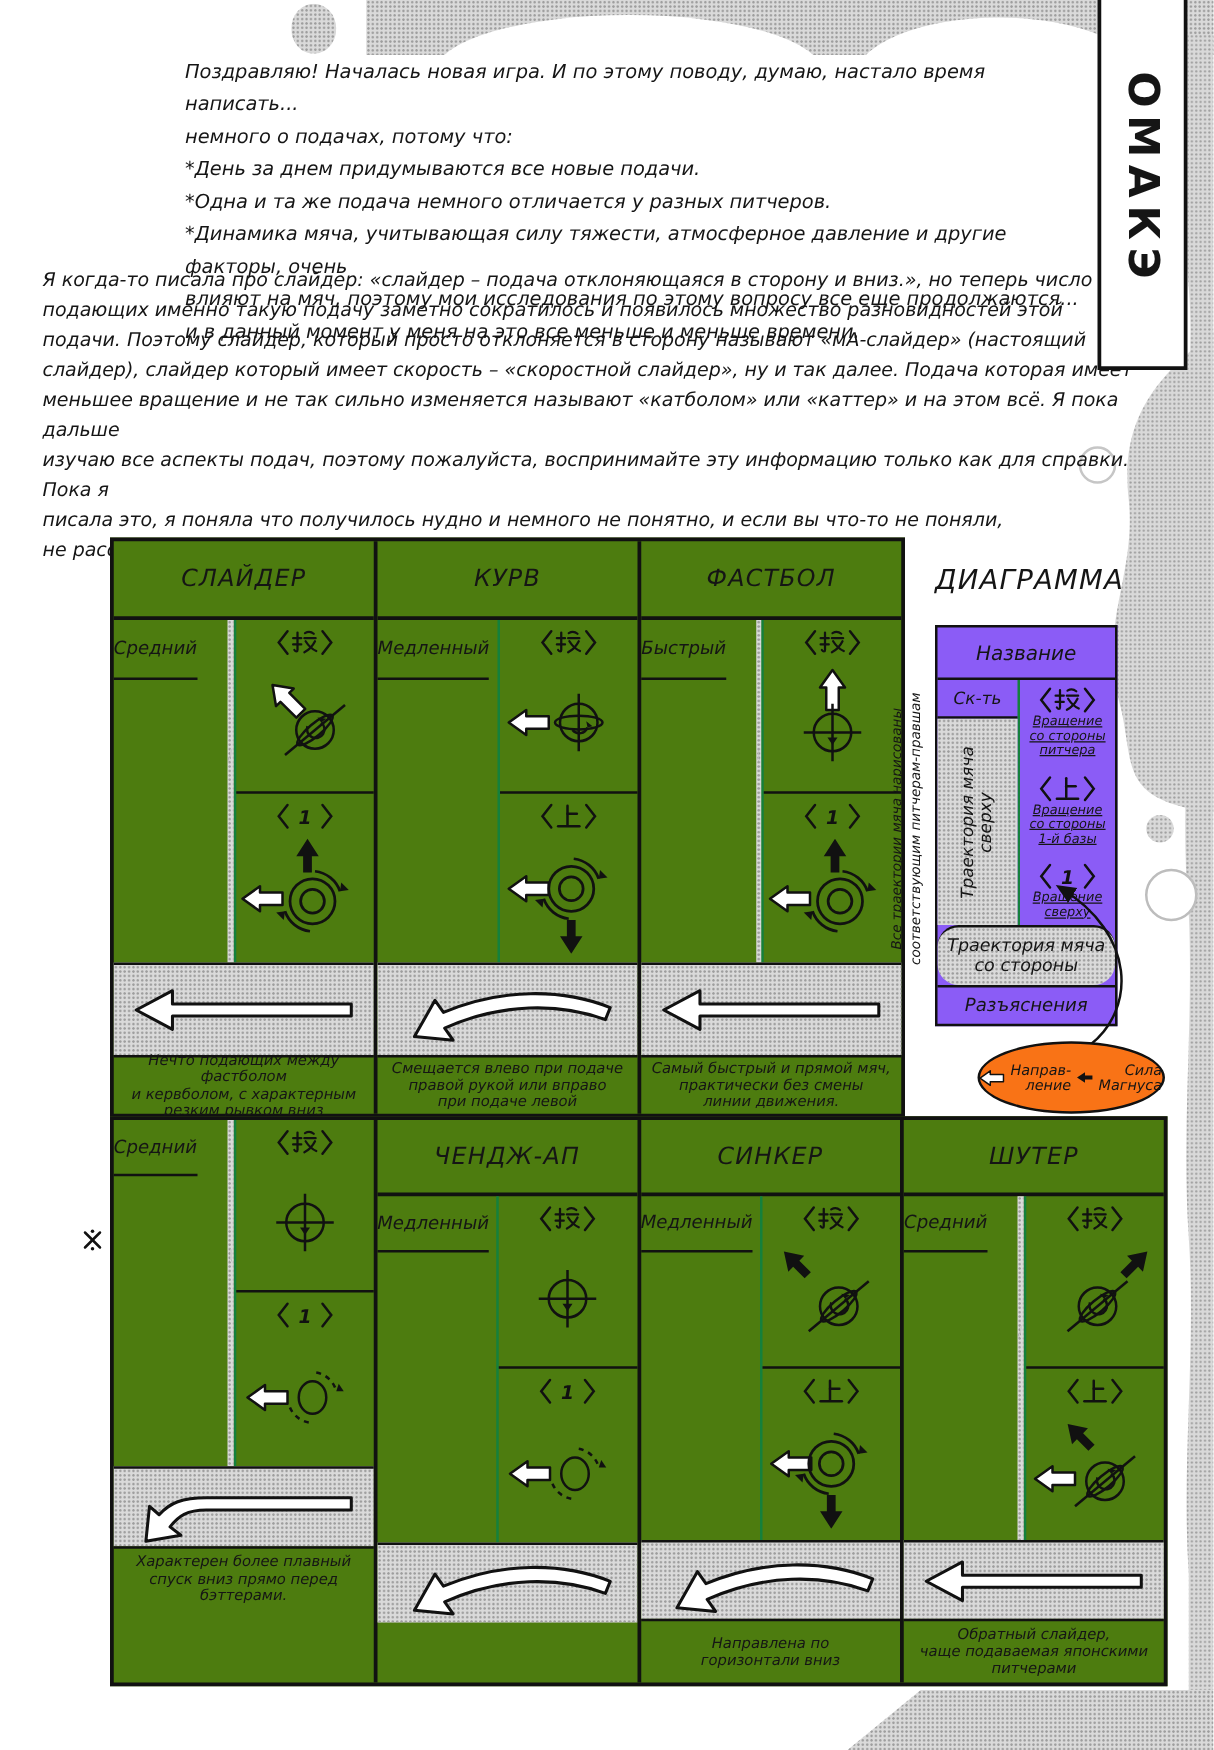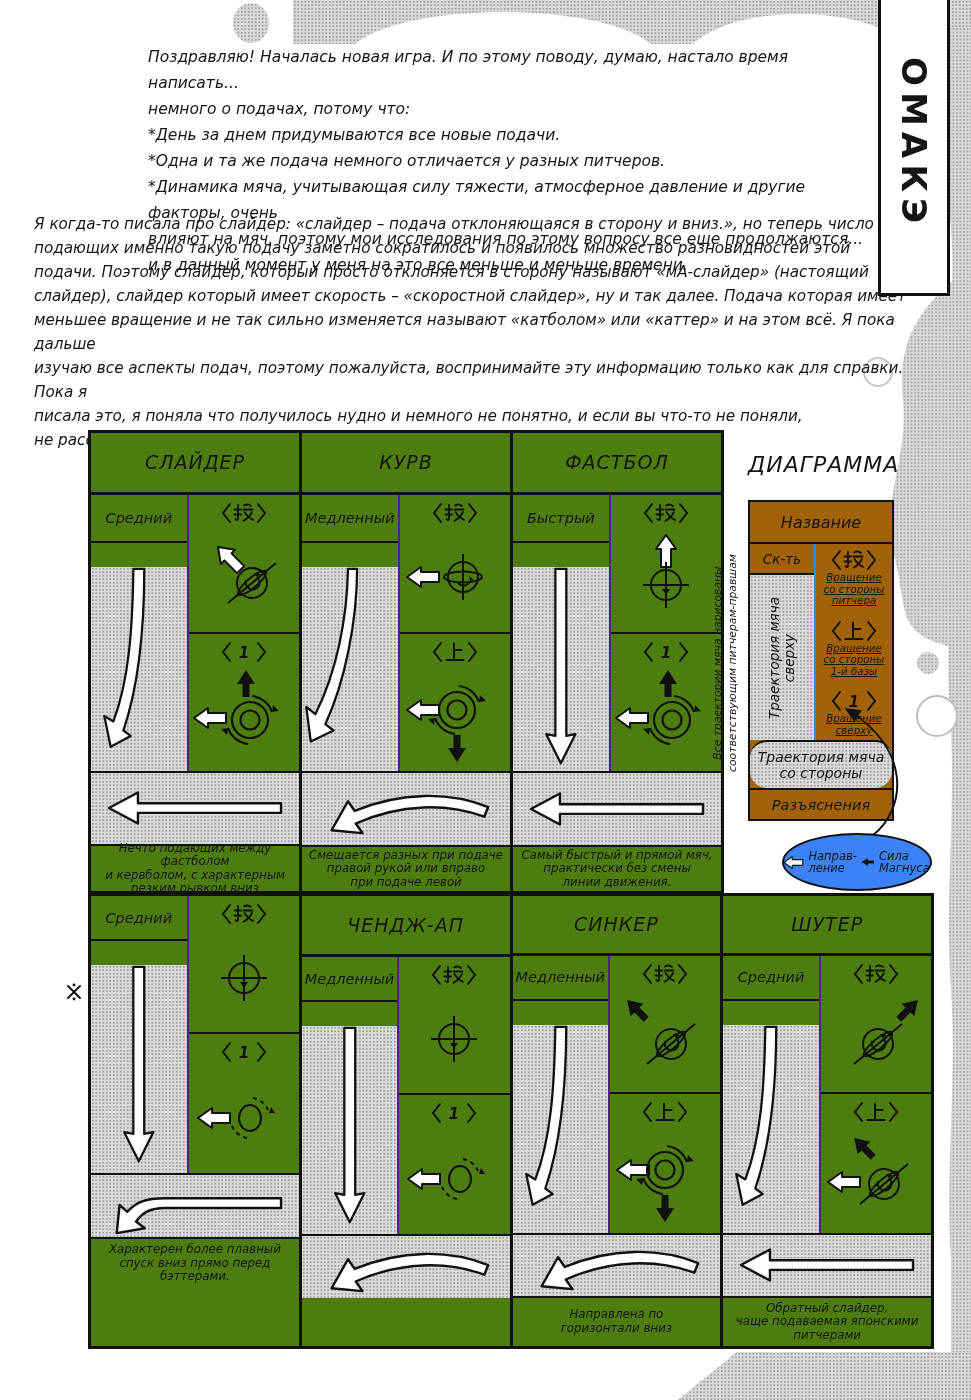--- a/index.html
+++ b/index.html
@@ -26,56 +26,56 @@
   
   .ptable{border:3px solid #111;background:#4d7c0f;display:flex;z-index:2;}
   .t1{left:88px;top:430px;width:630px;height:458px;}
   .t2{left:88px;top:893px;width:840px;height:450px;}
   .pcol{flex:1 1 0;display:flex;flex-direction:column;border-left:3px solid #111;min-width:0;}
   .pcol:first-child{border-left:none;}
   .phead{display:flex;align-items:center;justify-content:center;font-size:19px;letter-spacing:1px;border-bottom:3px solid #111;}
   .t1 .phead{height:60px;} .t2 .phead{height:58px;}
   .pbody{display:flex;}
   .t1 .pbody{height:276px;} .t2 .pbody{height:277px;}
-  .pleft{width:46%;display:flex;flex-direction:column;border-right:2px solid #4c1d95;gap:24px;}
+  .pleft{width:46%;display:flex;flex-direction:row;border-right:2px solid #15803d;gap:24px;}
   .pright{width:54%;display:flex;flex-direction:column;}
   .speed{display:flex;align-items:center;justify-content:center;font-size:14.5px;border-bottom:2px solid #111;}
   .t1 .speed{height:46px;} .t2 .speed{height:43px;}
   .trajcell{flex:1;display:flex;justify-content:center;overflow:hidden;}
   .viewcell{display:flex;flex-direction:column;align-items:center;overflow:hidden;}
   .t1 .v1{height:137px;border-bottom:2px solid #111;} .t1 .v2{height:135px;}
   .t2 .v1{height:136px;border-bottom:2px solid #111;} .t2 .v2{height:137px;}
   .vlabel{height:28px;display:flex;align-items:center;justify-content:center;margin-top:4px;}
   .arrowrow{border-top:2.5px solid #111;display:flex;align-items:center;justify-content:center;}
   .t1 .arrowrow{height:73px;} .t2 .arrowrow{height:62px;}
   .caption{border-top:2.5px solid #111;display:flex;align-items:center;justify-content:center;
            text-align:center;font-size:11.8px;line-height:13.5px;padding:2px;}
   .t1 .caption{height:41px;} .t2 .caption{height:45px;}
   
   .lg-title{left:748px;top:452px;width:142px;text-align:center;font-size:22px;letter-spacing:1px;z-index:2;}
-  .legend{left:748px;top:500px;width:142px;height:317px;border:2.5px solid #111;background:#a16207;z-index:2;
+  .legend{left:748px;top:500px;width:142px;height:317px;border:2.5px solid #111;background:#8b5cf6;z-index:2;
           display:flex;flex-direction:column;}
   .lg-name{height:40px;border-bottom:2px solid #111;display:flex;align-items:center;justify-content:center;font-size:16px;}
   .lg-mid{flex:1;display:flex;min-height:0;}
-  .lg-left{width:64px;border-right:2px solid #3b82f6;display:flex;flex-direction:column;}
+  .lg-left{width:64px;border-right:2px solid #15803d;display:flex;flex-direction:column;}
   .lg-speed{height:29px;border-bottom:2px solid #111;display:flex;align-items:center;justify-content:center;font-size:13.5px;}
   .lg-topview{flex:1;position:relative;overflow:hidden;}
   .lg-topview span{position:absolute;left:50%;top:50%;width:160px;transform:translate(-50%,-50%) rotate(-90deg);
                    text-align:center;font-size:13.5px;line-height:15px;}
   .lg-rots{flex:1;display:flex;flex-direction:column;align-items:center;justify-content:space-between;padding:4px 0;text-decoration:underline;}
   .rot-item{display:flex;flex-direction:column;align-items:center;}
   .rot-desc{font-size:10.3px;line-height:11.5px;text-align:center;}
   .lg-sideview{height:46px;border-top:2px solid #111;display:flex;align-items:center;justify-content:center;
                text-align:center;font-size:14px;line-height:16px;border-radius:17px;}
   .lg-notes{height:29px;border-top:2px solid #111;display:flex;align-items:center;justify-content:center;font-size:14.5px;}
   .side-note{left:594px;top:641px;width:276px;height:44px;transform:rotate(-90deg);
              text-align:center;font-size:10.8px;line-height:15px;z-index:2;}
   
-  .bubble{left:782px;top:833px;width:146px;height:54px;border:2px solid #111;border-radius:50%;background:#3b82f6;
-          display:flex;align-items:center;justify-content:center;gap:3px;z-index:3;}
+  .bubble{left:782px;top:833px;width:146px;height:54px;border:2px solid #111;border-radius:50%;background:#f97316;
+          display:flex;align-items:center;justify-content:center;gap:3px;z-index:3;text-align:right;}
   .bubble .lbl{font-size:11.5px;line-height:12.5px;}
   .pointer{left:828px;top:698px;width:96px;height:142px;z-index:2;}
   .refmark{left:64px;top:982px;z-index:2;}
 </style>
 </head>
 <body>
 
 <div class="page">
 
   <svg width="0" height="0" style="position:absolute" aria-hidden="true">
@@ -286,21 +286,21 @@
                 <use href="#arrow-filled" transform="translate(2,34) rotate(180)"></use>
               </svg>
           </div>
         </div>
       </div>
       <div class="arrowrow ht">
         <svg width="186" height="58" viewBox="0 0 190 60">
             <use href="#side-arc" transform="translate(0,0)"></use>
           </svg>
       </div>
-      <div class="caption hand pre">Смещается разных при подаче
+      <div class="caption hand pre">Смещается влево при подаче
 правой рукой или вправо
 при подаче левой</div>
     </div>
       <div class="pcol">
       <div class="phead hand">ФАСТБОЛ</div>
       <div class="pbody">
         <div class="pleft">
           <div class="speed hand">Быстрый</div>
           <div class="trajcell ht">
             <svg width="96" height="218" viewBox="-50 0 100 240">

